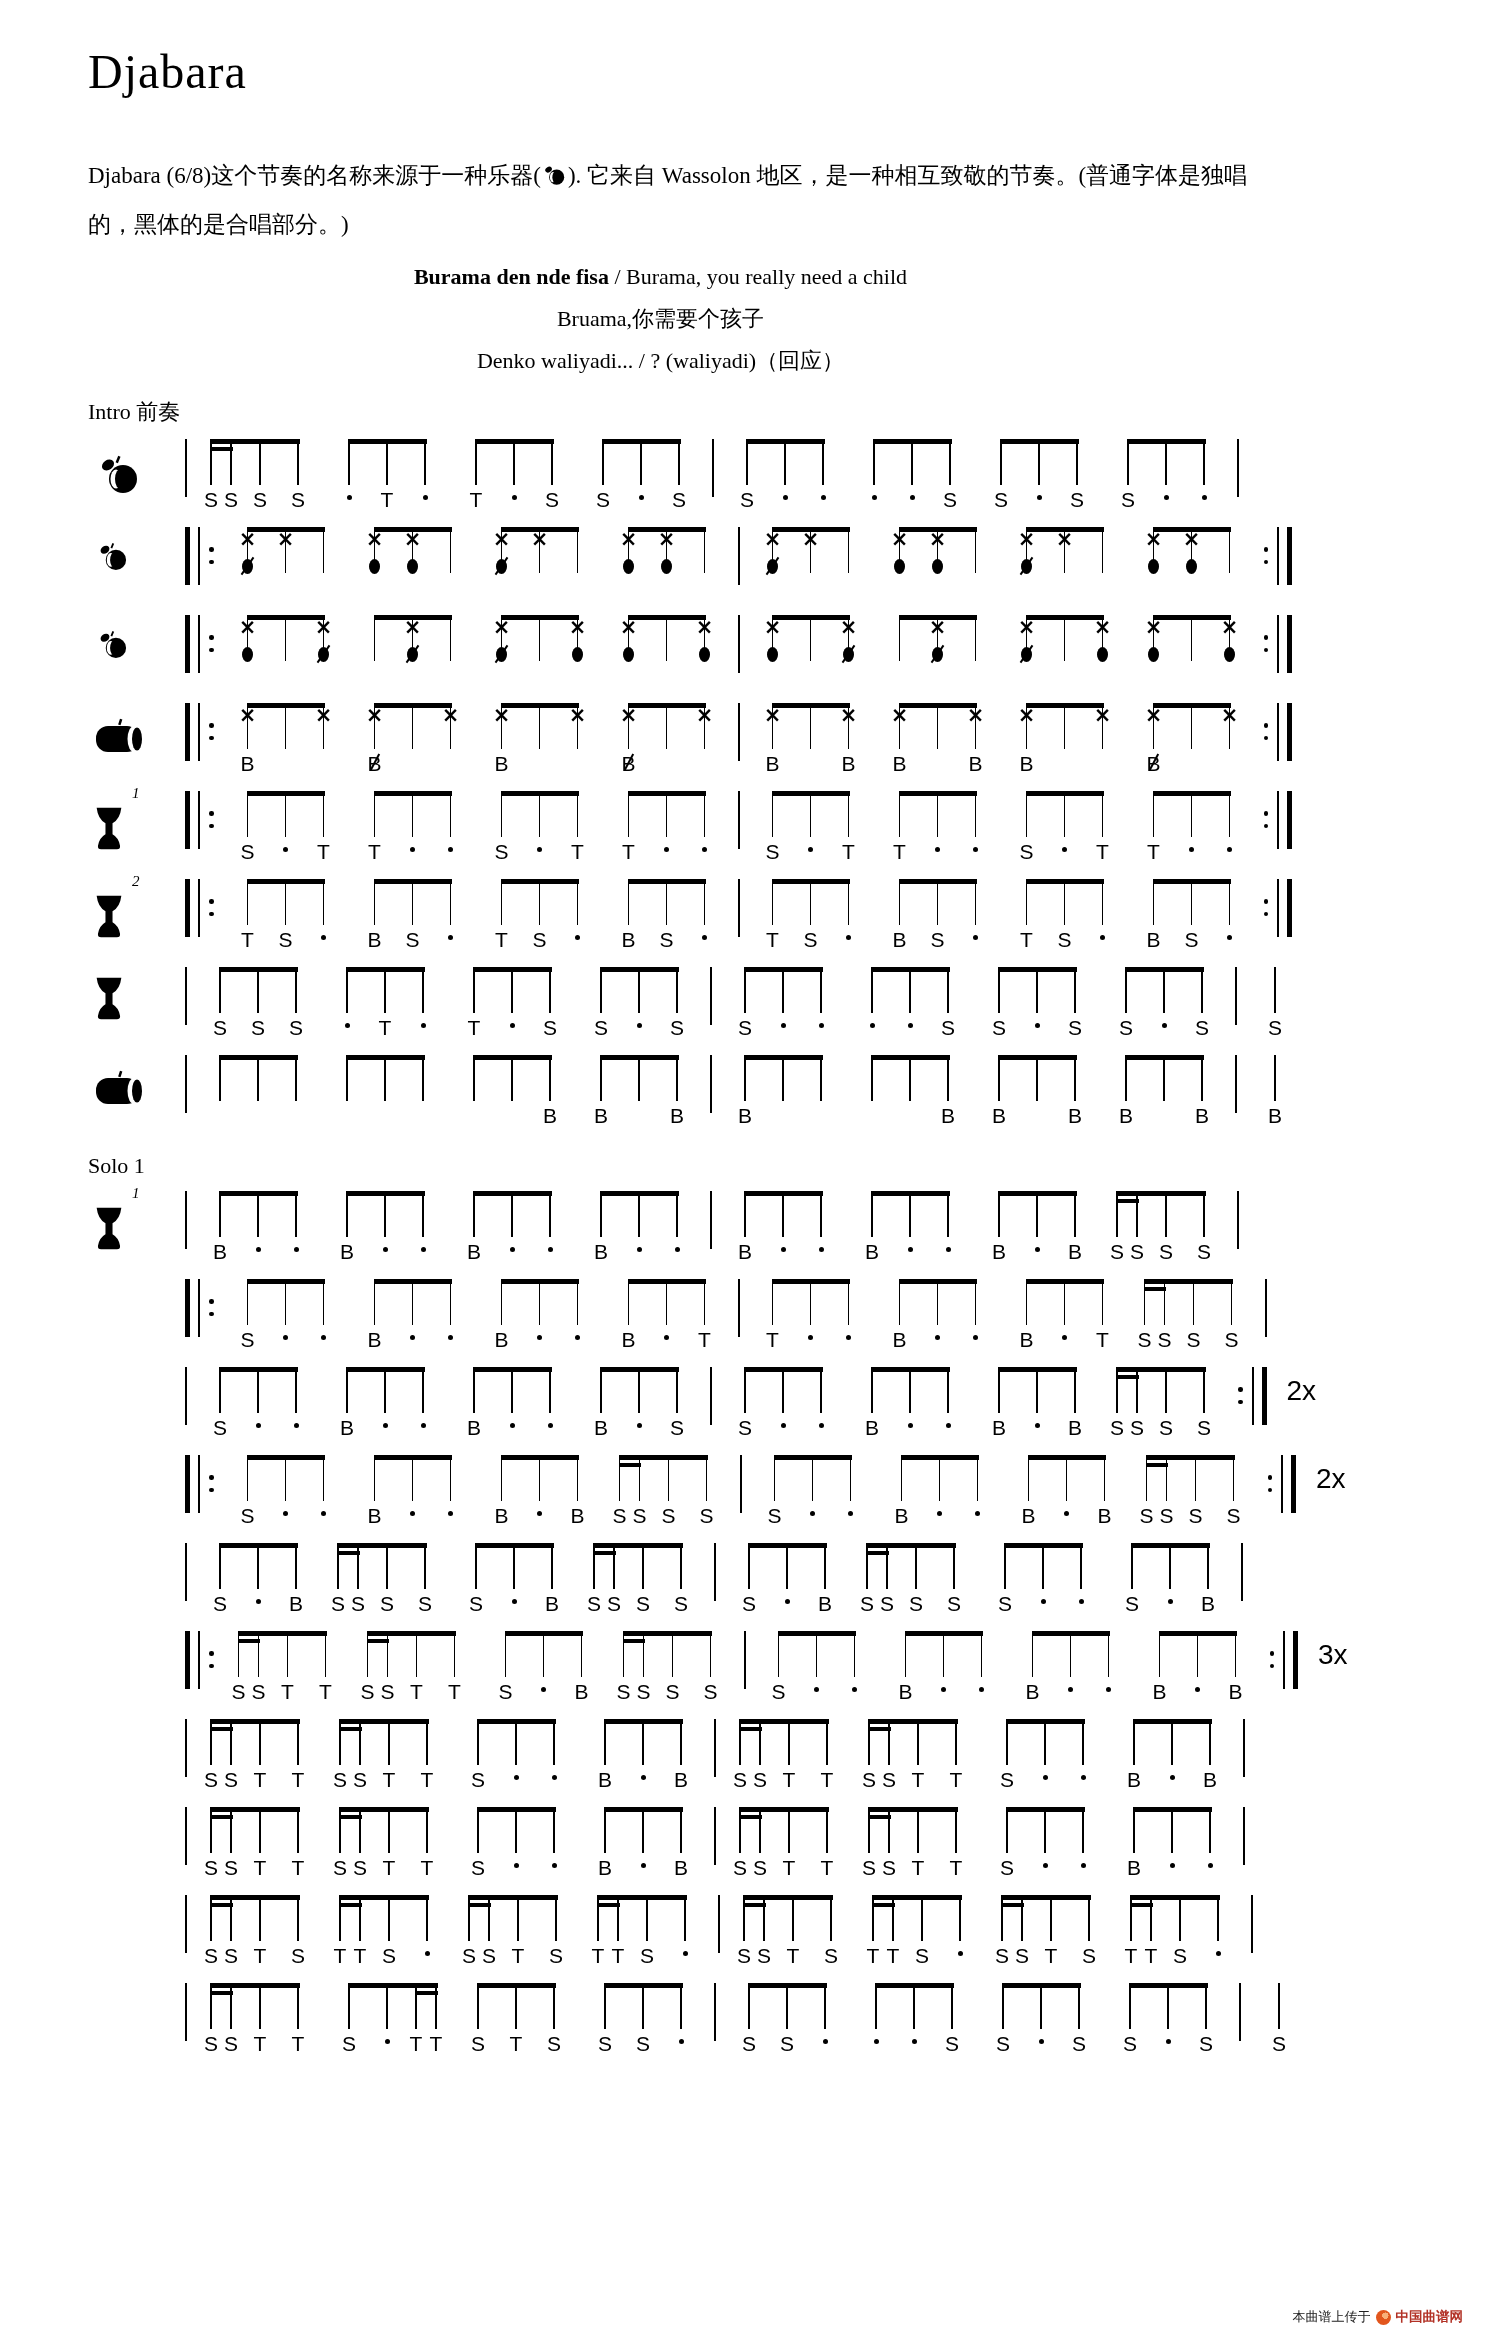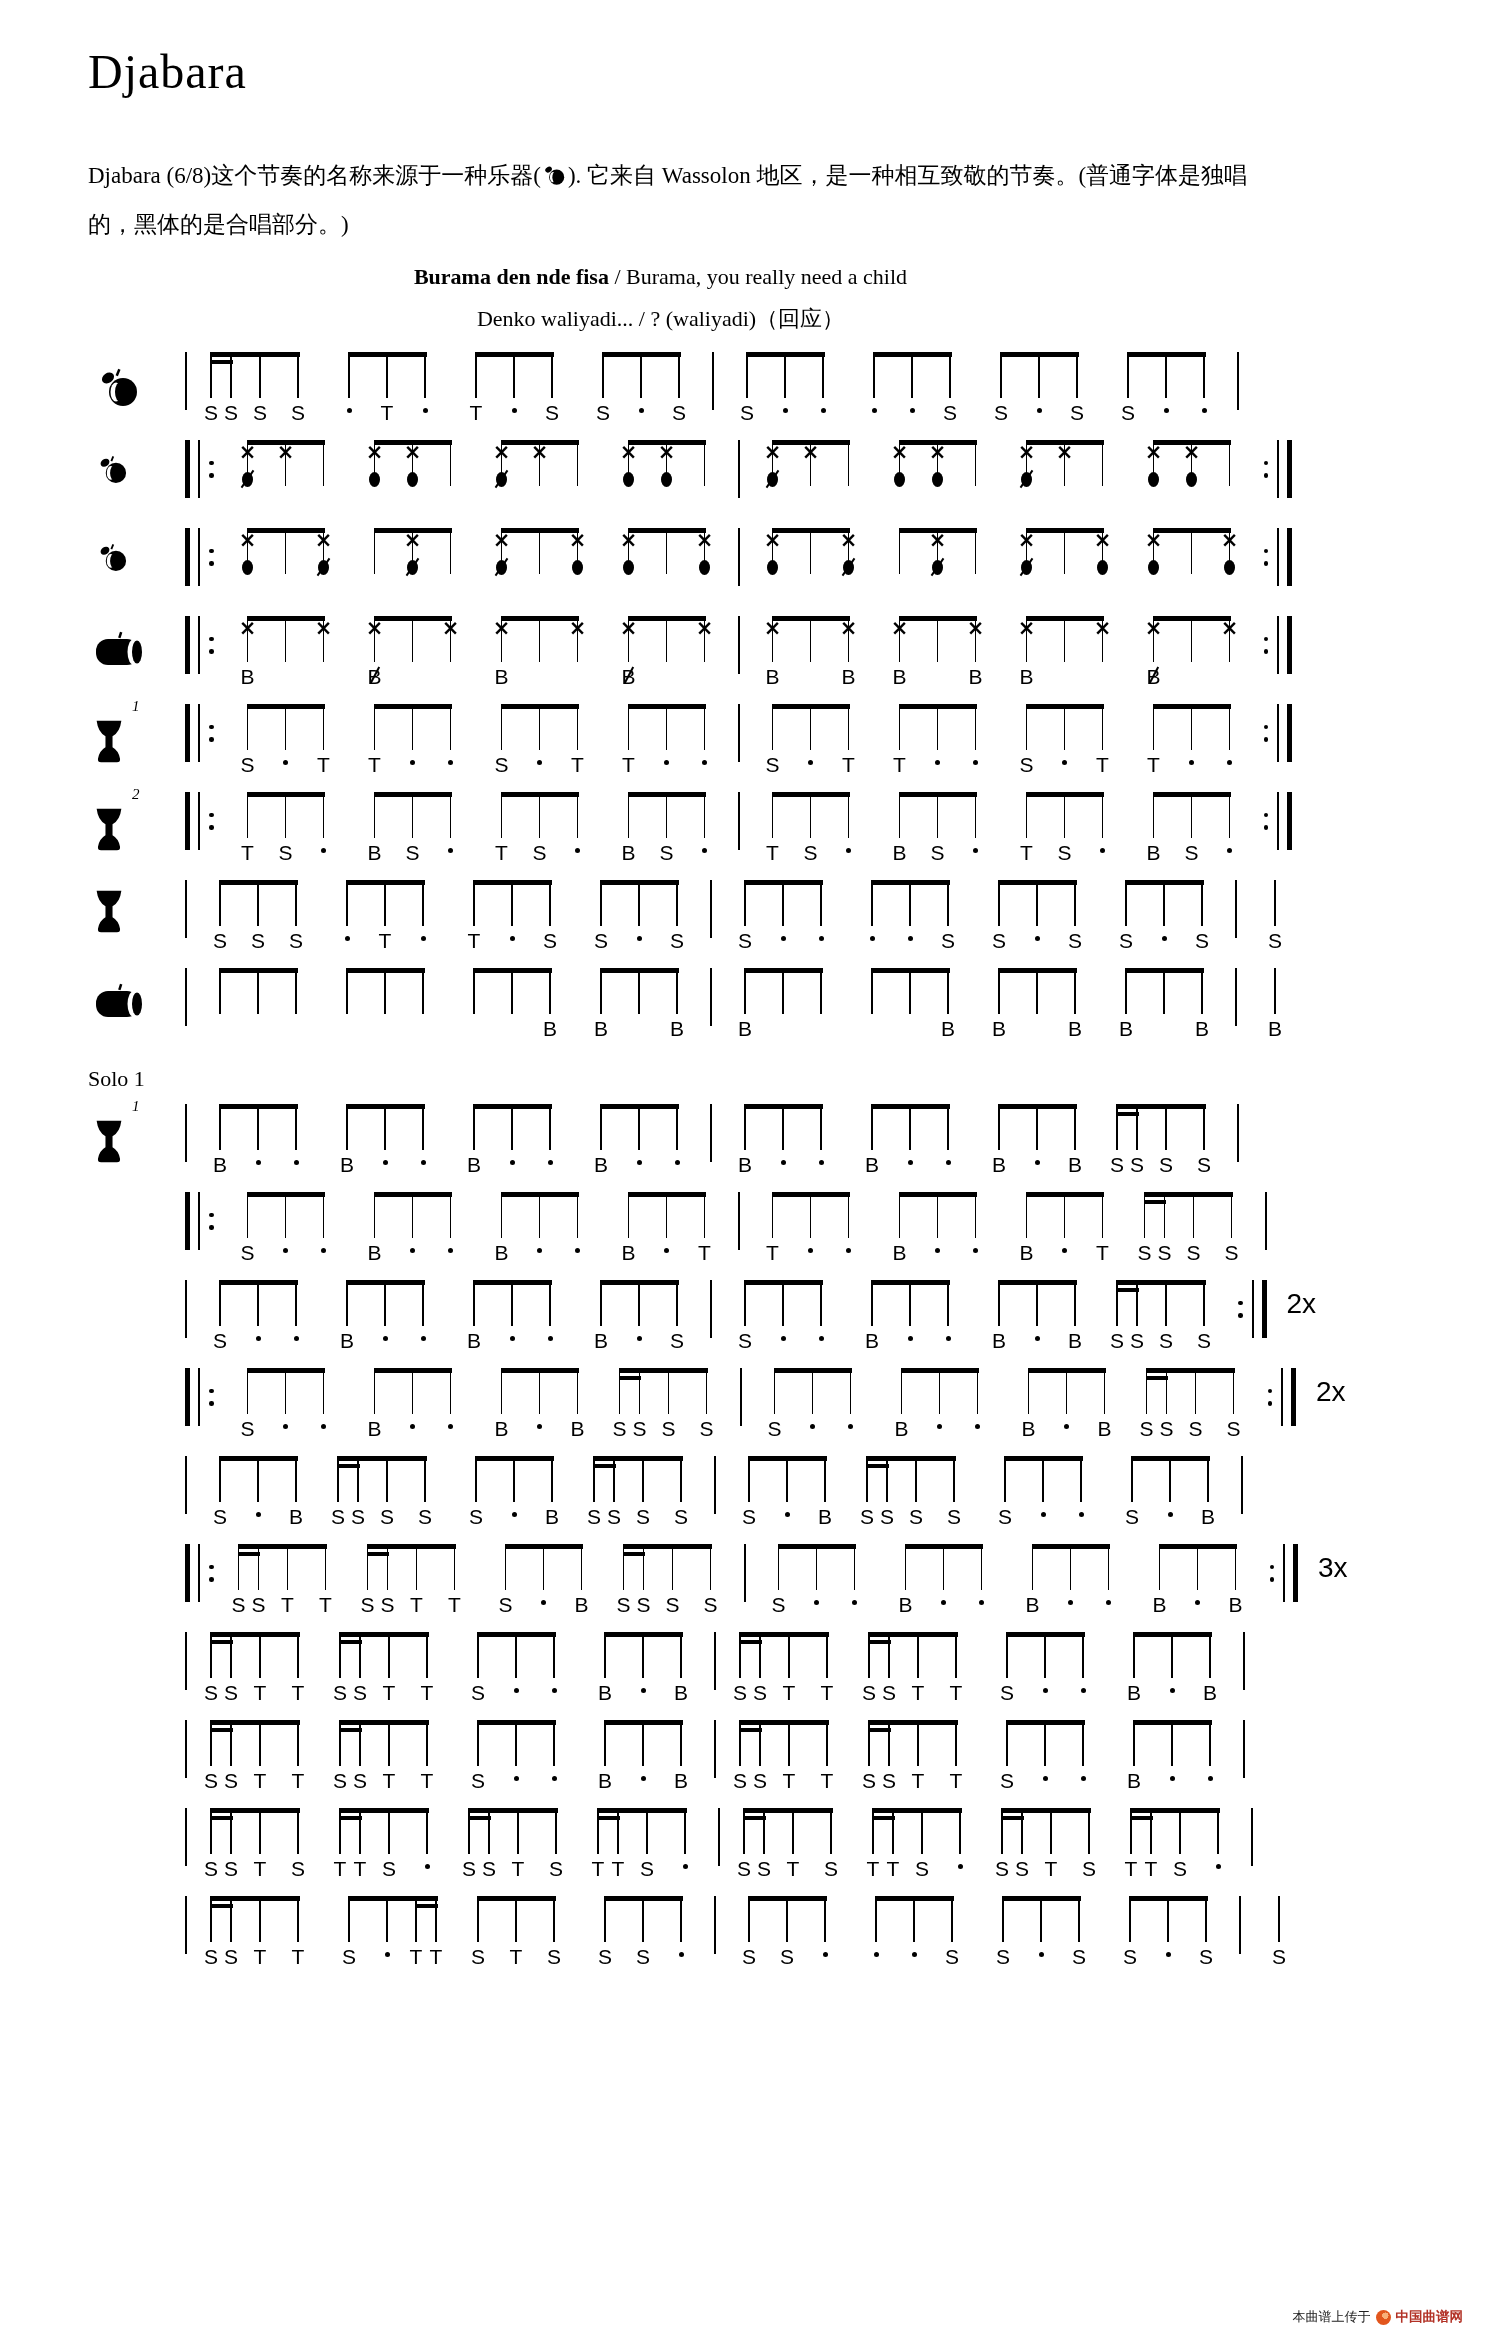--- a/index.html
+++ b/index.html
@@ -66,24 +66,26 @@
 
     <p class="intro-para"><span>Djabara (6/8)这个节奏的名称来源于一种乐器(</span><span class="inline-icon"><svg width="27" height="24" viewBox="0 0 50 44">
             <circle cx="29" cy="26" r="14" fill="#000"></circle>
             <ellipse cx="22" cy="26" rx="5.5" ry="9.5" fill="#fff"></ellipse>
             <ellipse cx="27" cy="26" rx="6" ry="10.5" fill="#000"></ellipse>
             <ellipse cx="14" cy="12" rx="6.5" ry="5" fill="#000" transform="rotate(-35 14 12)"></ellipse>
           </svg></span><span>). 它来自 Wassolon 地区，是一种相互致敬的节奏。(普通字体是独唱的，黑体的是合唱部分。)</span></p>
 
     <div class="lyrics">
         <div class="lyric-line"><b>Burama den nde fisa</b><span> / Burama, you really need a child</span></div>
+        <div class="lyric-line"><span>Bruama,你需要个孩子</span></div>
         <div class="lyric-line"><span>Denko waliyadi... / ? (waliyadi)（回应）</span></div>
       </div>
 
     <div id="score">
+        <div class="section-label">Intro 前奏</div>
         <div class="notation-row">
           <div class="icon-cell">
             <span class="inst-icon"><svg width="50" height="44" viewBox="0 0 50 44">
                 <circle cx="29" cy="26" r="14" fill="#000"></circle>
                 <ellipse cx="22" cy="26" rx="5.5" ry="9.5" fill="#fff"></ellipse>
                 <ellipse cx="27" cy="26" rx="6" ry="10.5" fill="#000"></ellipse>
                 <ellipse cx="14" cy="12" rx="6.5" ry="5" fill="#000" transform="rotate(-35 14 12)"></ellipse>
                 <rect x="23" y="3" width="2.5" height="7" fill="#000" transform="rotate(22 24 6)"></rect>
               </svg></span>
           </div>

